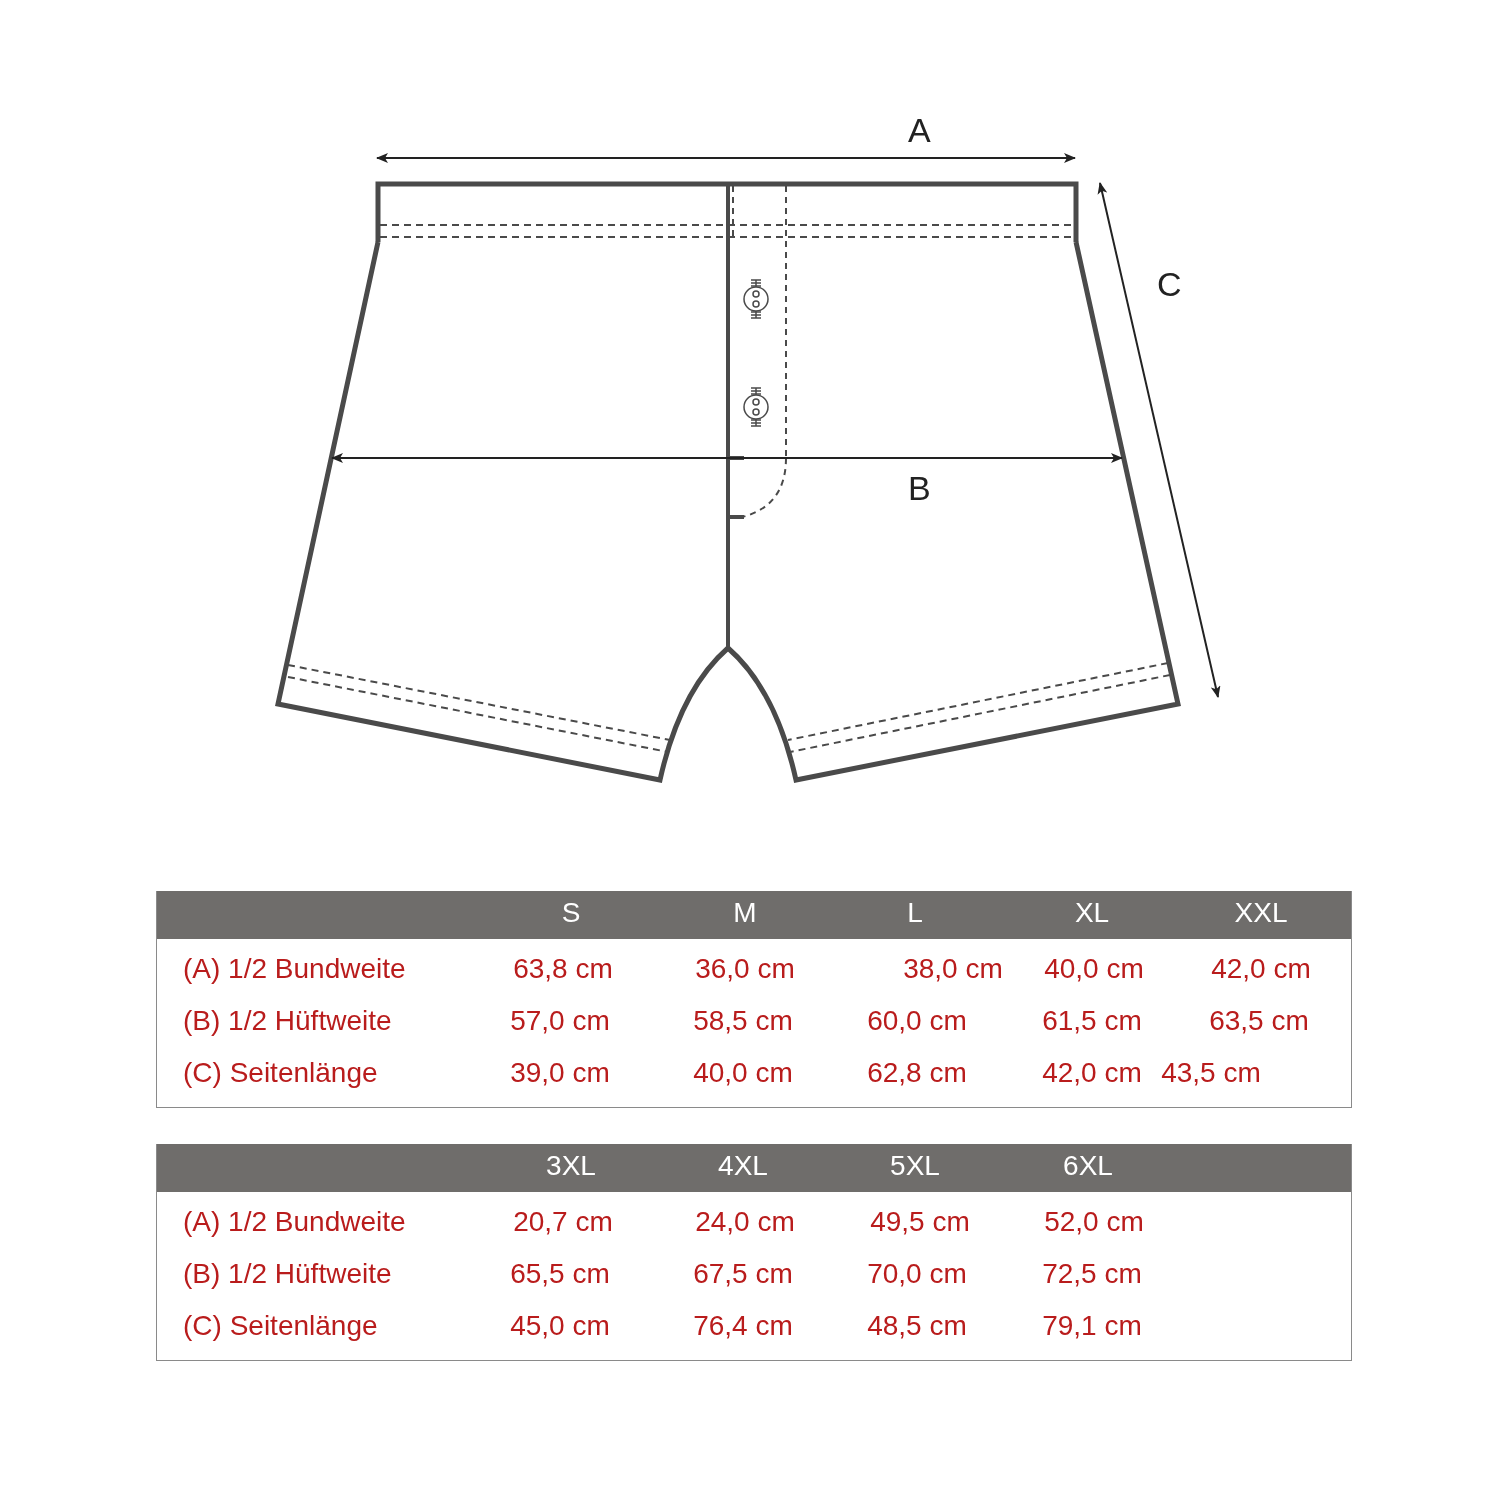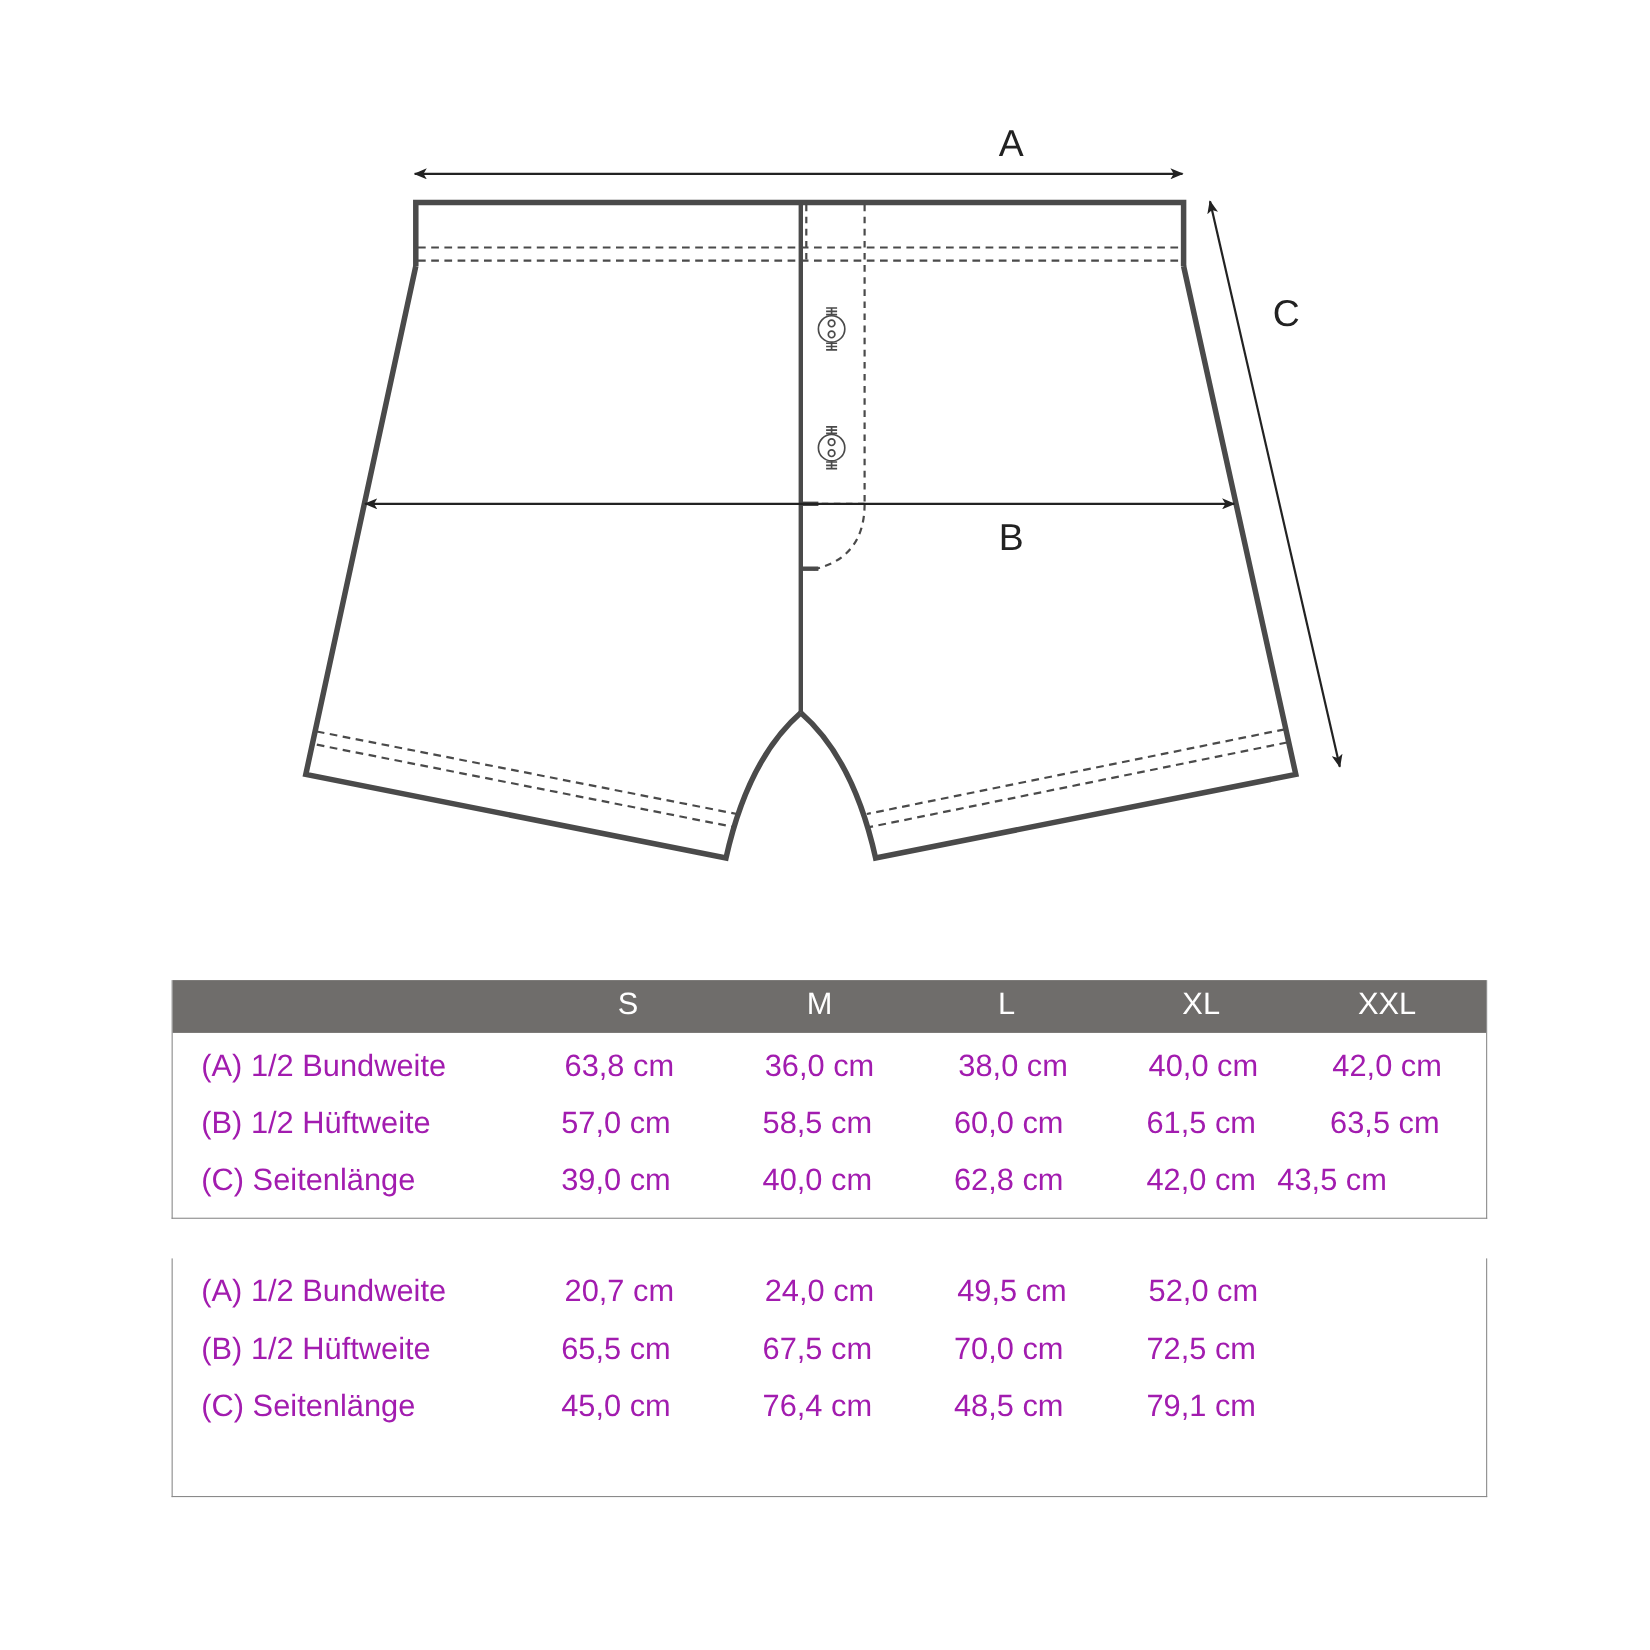--- a/index.html
+++ b/index.html
@@ -6,21 +6,21 @@
   body { width: 1500px; height: 1500px; position: relative; overflow: hidden;
          font-family: "Liberation Sans", "DejaVu Sans", sans-serif; }
   #diagram { position: absolute; left: 0; top: 0; width: 1500px; height: 860px; }
   .dim-label { font-family: "Liberation Sans", sans-serif; font-size: 34px; fill: #222222; }
   .size-table { position: absolute; left: 156px; width: 1196px; border: 1px solid #8a8a8a;
                 border-top: none; background: #fff; box-sizing: border-box; }
   .size-table .thead { height: 48px; background: #6f6d6b; position: relative; }
   .size-table .thead span { position: absolute; top: 6px; color: #ffffff; font-size: 28px;
                             transform: translateX(-50%); white-space: nowrap; }
   .size-table .row { position: relative; height: 52px; }
-  .size-table .row span { position: absolute; top: 8px; color: #a21caf; font-size: 28px; white-space: nowrap; }
+  .size-table .row span { position: absolute; top: 8px; color: #b91c1c; font-size: 28px; white-space: nowrap; }
   .size-table .row .rlabel { left: 26px; }
   .size-table .row .cell { transform: translateX(-50%); }
   #table-1 { top: 891px; height: 217px; }
   #table-2 { top: 1144px; height: 217px; }
   .size-table .body { padding-top: 6px; }
 </style>
 </head>
 <body>
 
 <svg id="diagram" viewBox="0 0 1500 860" xmlns="http://www.w3.org/2000/svg">
@@ -98,21 +98,21 @@
     <span style="left:588px">M</span>
     <span style="left:758px">L</span>
     <span style="left:935px">XL</span>
     <span style="left:1104px">XXL</span>
   </div>
   <div class="body">
     <div class="row">
       <span class="rlabel">(A) 1/2 Bundweite</span>
       <span class="cell" style="left:406px">63,8 cm</span>
       <span class="cell" style="left:588px">36,0 cm</span>
-      <span class="cell" style="left:764px">38,0 cm</span>
+      <span class="cell" style="left:796px">38,0 cm</span>
       <span class="cell" style="left:937px">40,0 cm</span>
       <span class="cell" style="left:1104px">42,0 cm</span>
     </div>
     <div class="row">
       <span class="rlabel">(B) 1/2 Hüftweite</span>
       <span class="cell" style="left:403px">57,0 cm</span>
       <span class="cell" style="left:586px">58,5 cm</span>
       <span class="cell" style="left:760px">60,0 cm</span>
       <span class="cell" style="left:935px">61,5 cm</span>
       <span class="cell" style="left:1102px">63,5 cm</span>
@@ -122,20 +122,26 @@
       <span class="cell" style="left:403px">39,0 cm</span>
       <span class="cell" style="left:586px">40,0 cm</span>
       <span class="cell" style="left:760px">62,8 cm</span>
       <span class="cell" style="left:935px">42,0 cm</span>
       <span class="cell" style="left:1054px">43,5 cm</span>
     </div>
   </div>
 </div>
 
 <div class="size-table" id="table-2">
+  <div class="thead">
+    <span style="left:414px">3XL</span>
+    <span style="left:586px">4XL</span>
+    <span style="left:758px">5XL</span>
+    <span style="left:931px">6XL</span>
+  </div>
   <div class="body">
     <div class="row">
       <span class="rlabel">(A) 1/2 Bundweite</span>
       <span class="cell" style="left:406px">20,7 cm</span>
       <span class="cell" style="left:588px">24,0 cm</span>
       <span class="cell" style="left:763px">49,5 cm</span>
       <span class="cell" style="left:937px">52,0 cm</span>
     </div>
     <div class="row">
       <span class="rlabel">(B) 1/2 Hüftweite</span>

